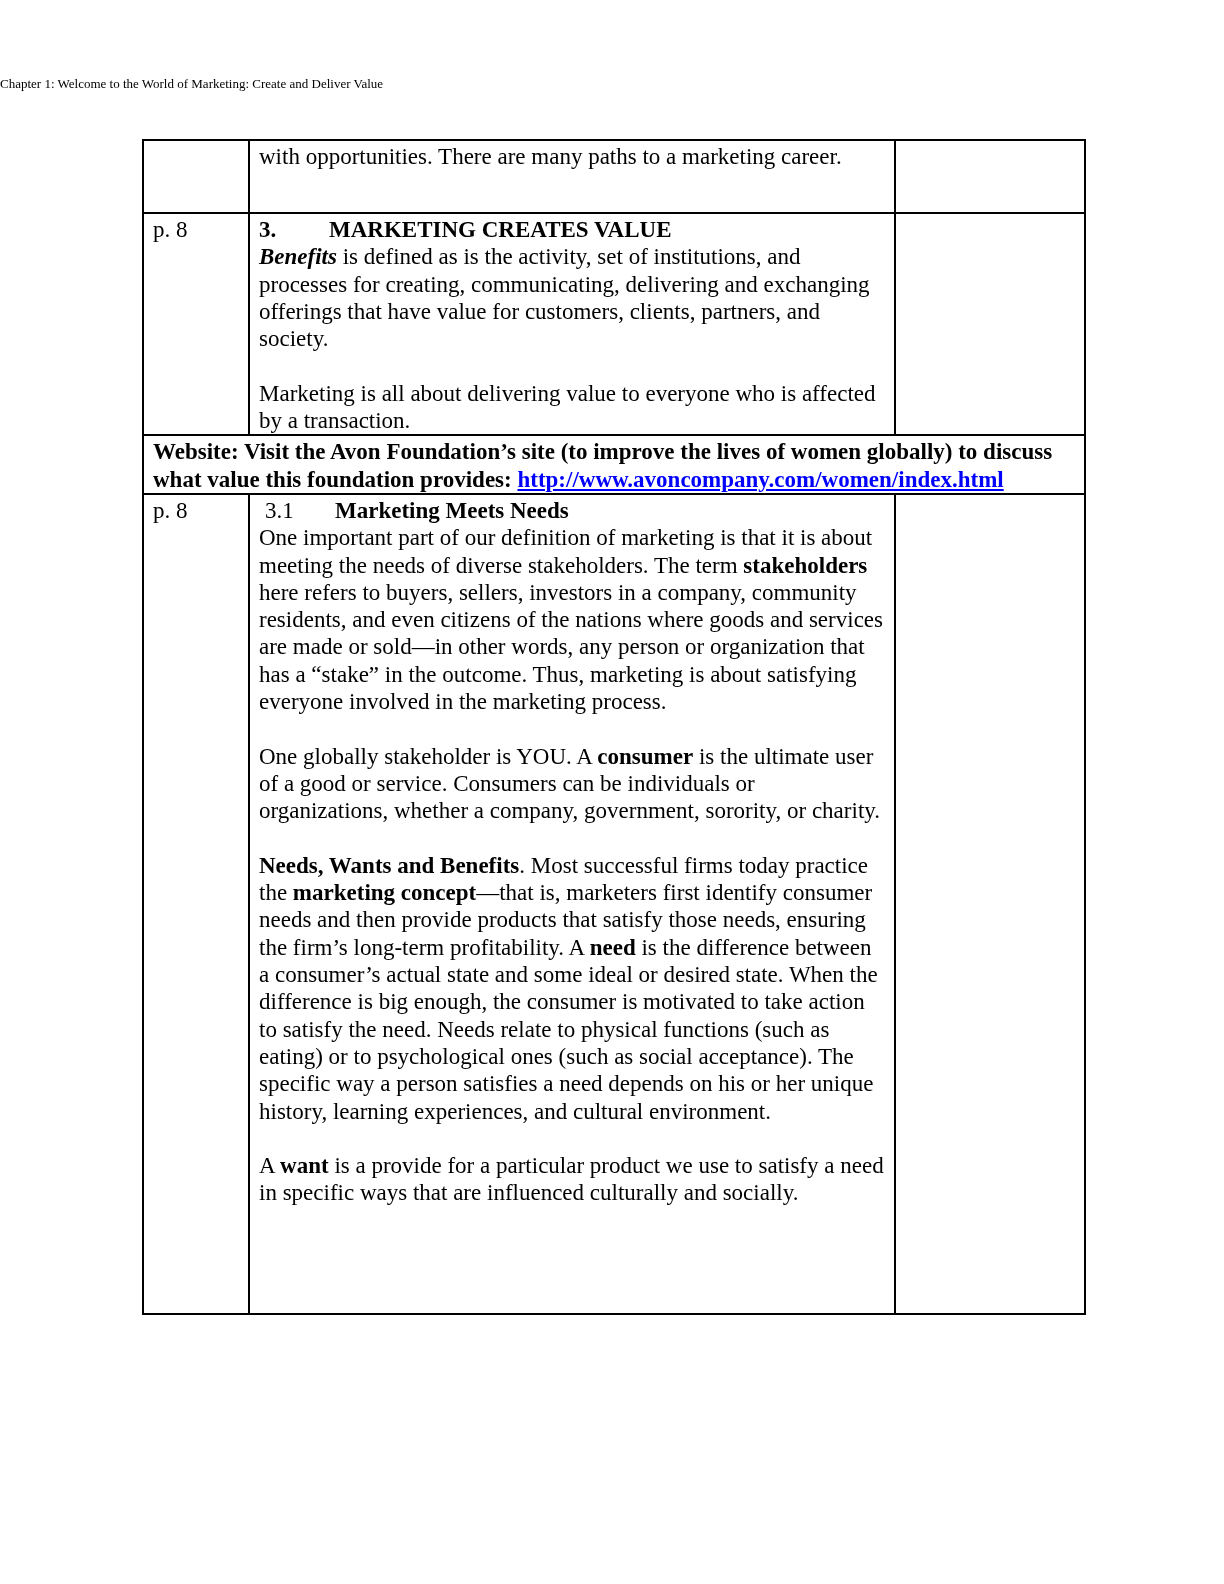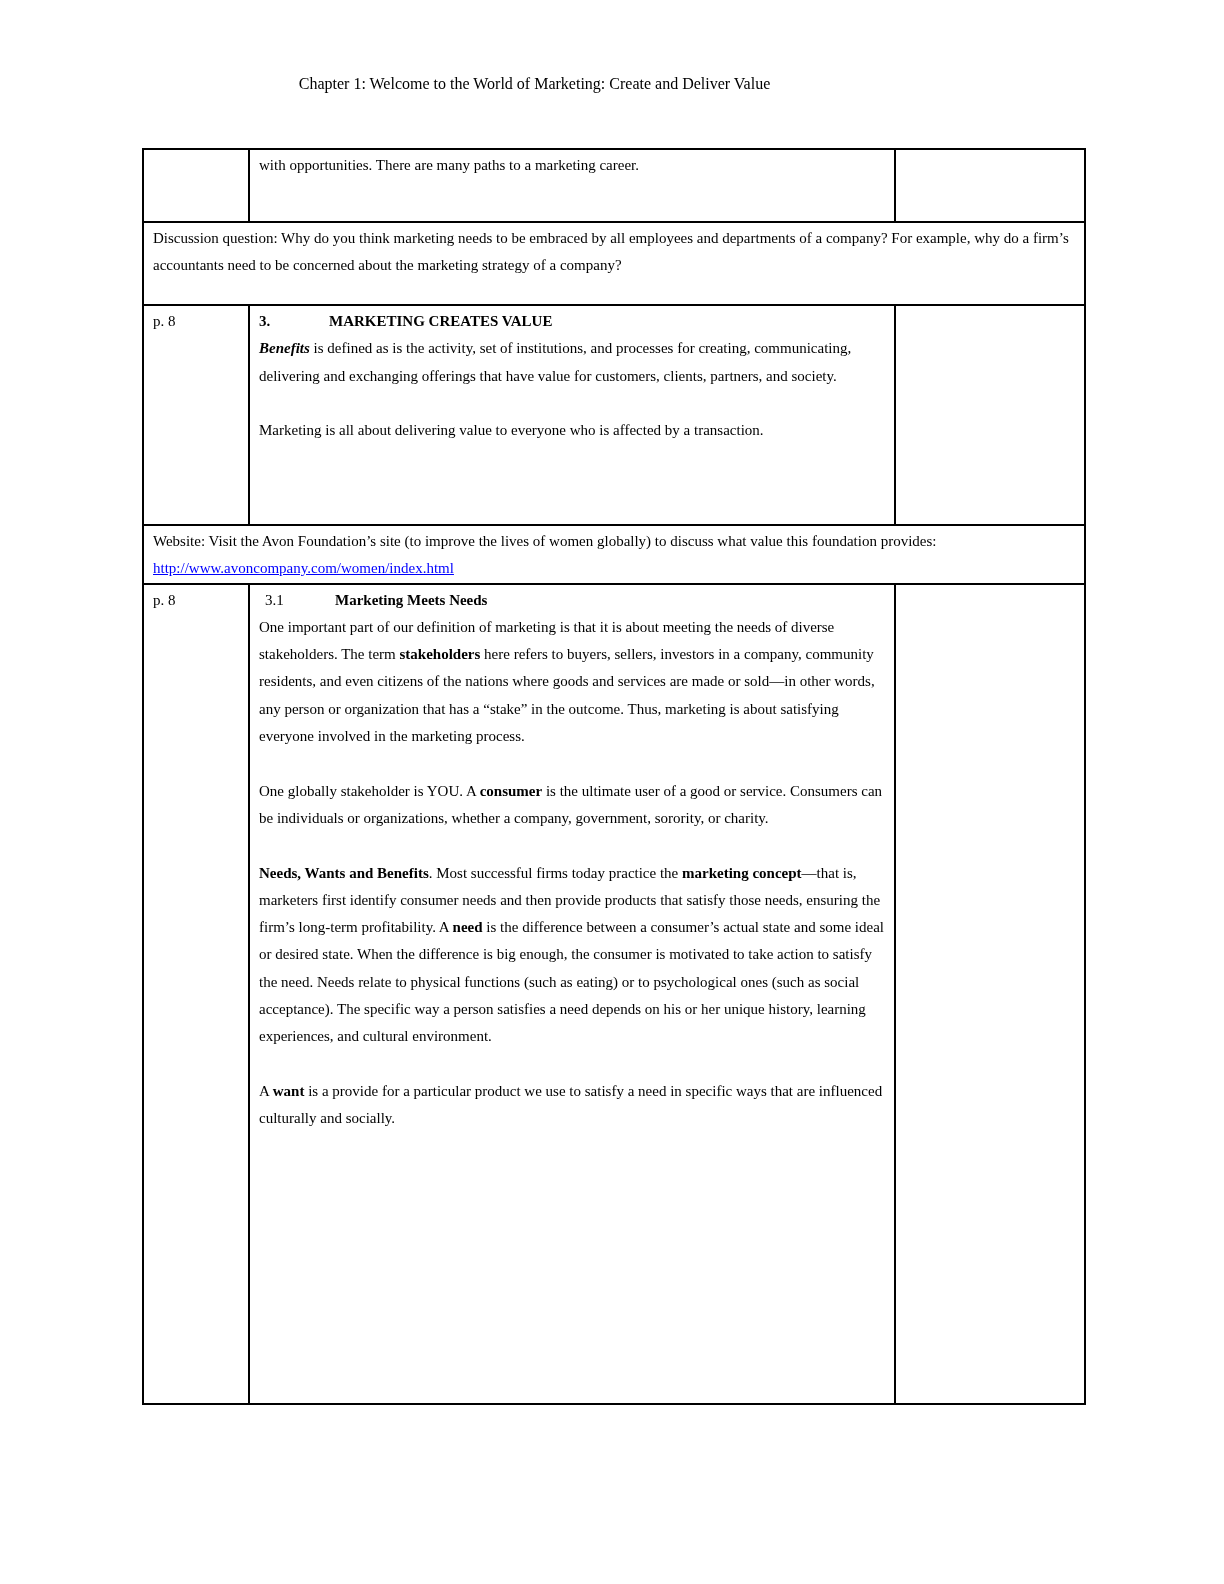--- a/index.html
+++ b/index.html
@@ -3,26 +3,26 @@
 <meta charset="utf-8">
 <style>
   html, body { margin: 0; padding: 0; background: #ffffff; }
   body {
     width: 1224px; height: 1584px; position: relative; overflow: hidden;
     font-family: "Liberation Serif", "DejaVu Serif", serif;
     color: #000000;
   }
   .running-header {
     position: absolute; left: 0; width: 1069px; top: 72px;
-    text-align: center; font-size: 16px; line-height: 24px;
+    text-align: left; font-size: 13px; line-height: 24px;
   }
   table.outline {
-    position: absolute; left: 142px; top: 148px;
+    position: absolute; left: 142px; top: 139px;
     width: 942px; border-collapse: collapse; table-layout: fixed;
-    font-size: 15px; line-height: 27.3px; padding-left: 12px;
+    font-size: 23px; line-height: 27.3px; padding-left: 12px;
   }
   table.outline td {
     border: 2px solid #000; vertical-align: top;
     padding: 2px 9px 0 9px; box-sizing: border-box;
   }
   col.c1 { width: 106px; }
   col.c2 { width: 646px; }
   col.c3 { width: 190px; }
   .p { margin: 0; }
   .gap { height: 27.3px; }
@@ -44,38 +44,33 @@
     </colgroup>
   <tbody>
     <tr style="height:73px;">
       <td></td>
       <td>
         <p class="p">with opportunities. There are many paths to a marketing career.</p>
       </td>
       <td></td>
     </tr>
 
-    <tr style="height:83px;">
-      <td colspan="3">
-        <p class="p">Discussion question: Why do you think marketing needs to be embraced by all employees and departments of a company?  For example, why do a firm’s accountants need to be concerned about the marketing strategy of a company?</p>
-      </td>
-    </tr>
 
     <tr style="height:220px;">
       <td>p. 8</td>
       <td>
         <p class="p"><span class="heading-num">3.</span><b>MARKETING CREATES VALUE</b></p>
         <p class="p"><b><i>Benefits</i></b><span> is defined as is the activity, set of institutions, and processes for creating, communicating, delivering and exchanging offerings that have value for customers, clients, partners, and society.</span></p>
         <div class="gap"></div>
         <p class="p">Marketing is all about delivering value to everyone who is affected by a transaction.</p>
       </td>
       <td></td>
     </tr>
 
-    <tr style="height:52px;">
+    <tr style="height:52px;font-weight:bold;">
       <td colspan="3">
         <p class="p"><span>Website: Visit the Avon Foundation’s site (to improve the lives of women globally) to discuss what value this foundation provides: </span><a class="link">http://www.avoncompany.com/women/index.html</a></p>
       </td>
     </tr>
 
     <tr style="height:820px;">
       <td>p. 8</td>
       <td>
         <p class="p"><span class="heading-num-plain">3.1</span><b>Marketing Meets Needs</b></p>
         <p class="p"><span>One important part of our definition of marketing is that it is about meeting the needs of diverse stakeholders. The term </span><b>stakeholders</b><span> here refers to buyers, sellers, investors in a company, community residents, and even citizens of the nations where goods and services are made or sold—in other words, any person or organization that has a “stake” in the outcome. Thus, marketing is about satisfying everyone involved in the marketing process.</span></p>

